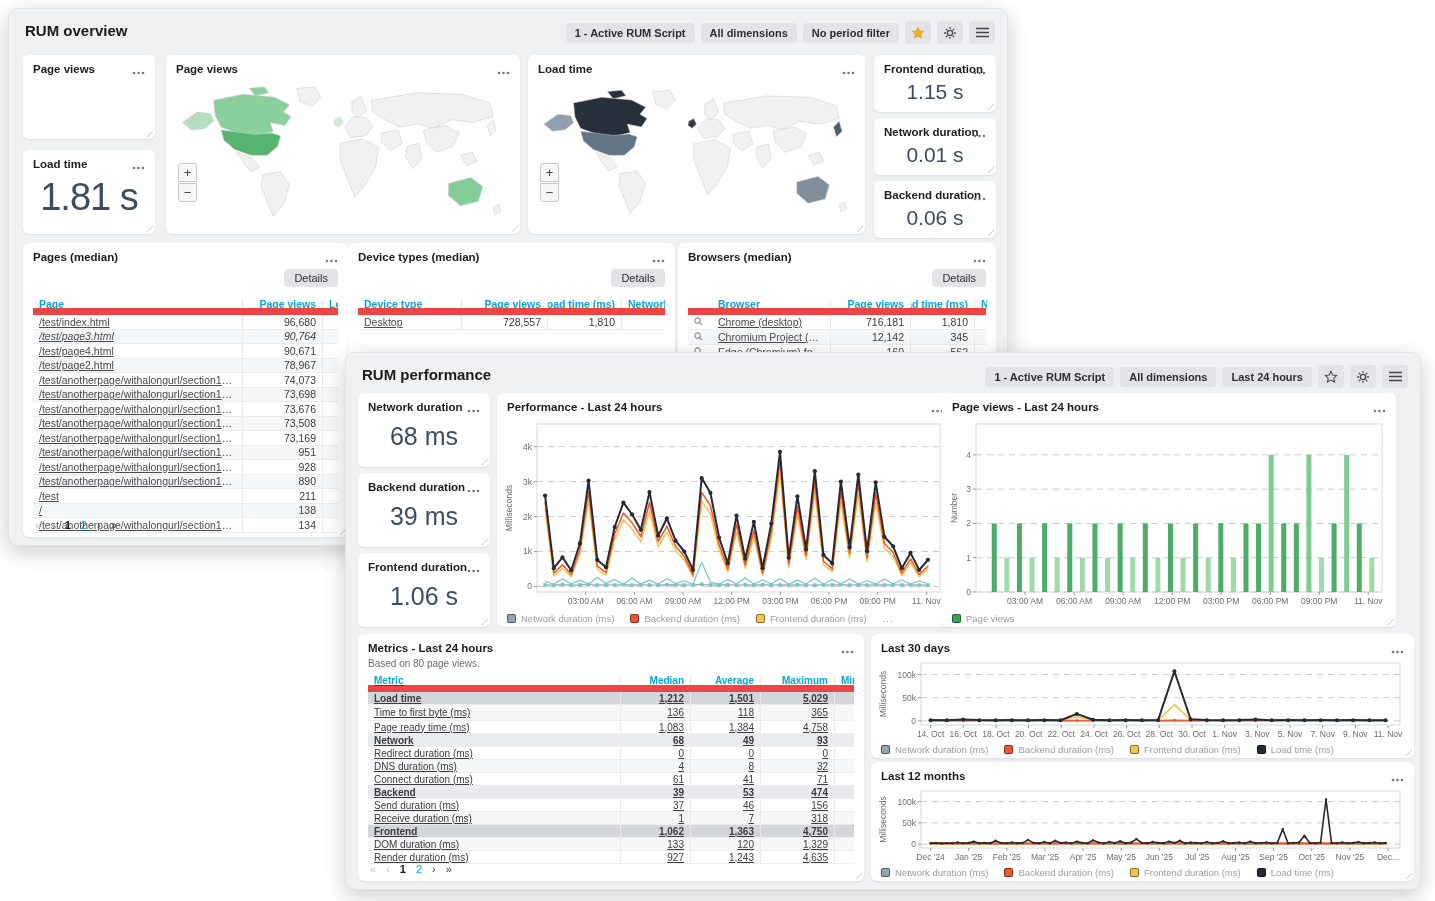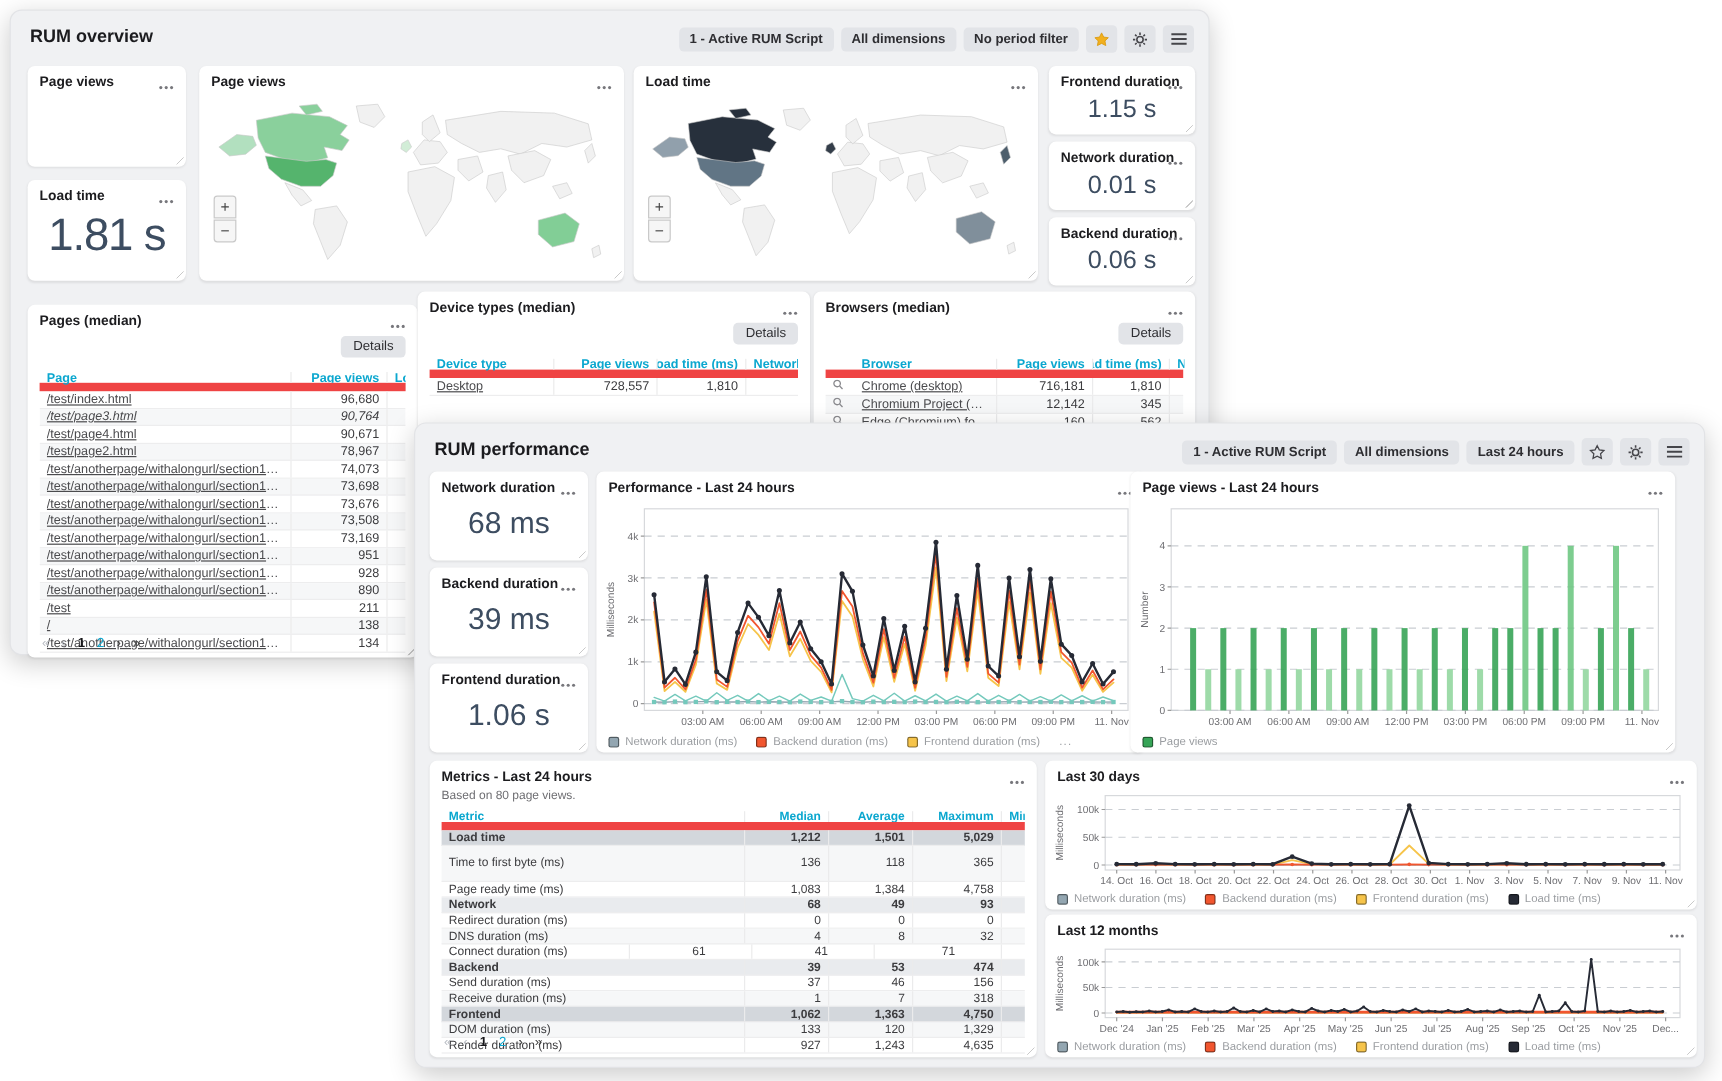--- a/index.html
+++ b/index.html
@@ -225,21 +225,21 @@
       <button class="dots"><svg width="13" height="4" viewBox="0 0 13 4">
             <g fill="#77777c">
               <circle cx="2" cy="2" r="1.3"></circle>
               <circle cx="6.5" cy="2" r="1.3"></circle>
               <circle cx="11" cy="2" r="1.3"></circle>
             </g>
           </svg></button>
       <div class="kpi-value" style="transform:translateY(-18%)">0.06 s</div>
     </div>
 
-    <div class="panel" style="left:14px;top:234px;width:325px;height:294px;margin-top:11px;">
+    <div class="panel" style="left:14px;top:234px;width:325px;height:294px;">
       <div class="p-title">Pages (median)</div>
       <button class="dots"><svg width="13" height="4" viewBox="0 0 13 4">
             <g fill="#77777c">
               <circle cx="2" cy="2" r="1.3"></circle>
               <circle cx="6.5" cy="2" r="1.3"></circle>
               <circle cx="11" cy="2" r="1.3"></circle>
             </g>
           </svg></button>
       <button class="details-btn">Details</button>
       <div class="tbl" style="top:56px;">
@@ -764,37 +764,37 @@
     <div class="panel" style="left:12px;top:281px;width:506px;height:247px;">
       <div class="p-title">Metrics - Last 24 hours</div>
       <button class="dots"><svg width="13" height="4" viewBox="0 0 13 4">
             <g fill="#77777c">
               <circle cx="2" cy="2" r="1.3"></circle>
               <circle cx="6.5" cy="2" r="1.3"></circle>
               <circle cx="11" cy="2" r="1.3"></circle>
             </g>
           </svg></button>
       <div class="subtitle">Based on 80 page views.</div>
-      <div class="tbl" style="top:42px;font-size:10px;">
+      <div class="tbl" style="top:42px;font-size:10px;text-decoration:underline;">
           <div class="trow thead" style="grid-template-columns: 1fr 70px 70px 74px 20px; height: 16px;">
             <div class="tc">Metric</div>
             <div class="tc r sep">Median</div>
             <div class="tc r sep">Average</div>
             <div class="tc r sep">Maximum</div>
             <div class="tc sep">Minimum</div>
           </div>
           <div class="tbody">
             <div class="trow g-dark" style="grid-template-columns: 1fr 70px 70px 74px 20px; height: 13px;">
               <div class="tc">Load time</div>
               <div class="tc r sep">1,212</div>
               <div class="tc r sep">1,501</div>
               <div class="tc r sep">5,029</div>
               <div class="tc sep"></div>
             </div>
-            <div class="trow " style="grid-template-columns: 1fr 70px 70px 74px 20px; height: 30px;">
+            <div class="trow " style="grid-template-columns: 1fr 70px 70px 74px 20px; height: 16px;">
               <div class="tc">Time to first byte (ms)</div>
               <div class="tc r sep">136</div>
               <div class="tc r sep">118</div>
               <div class="tc r sep">365</div>
               <div class="tc sep"></div>
             </div>
             <div class="trow " style="grid-template-columns: 1fr 70px 70px 74px 20px; height: 13px;">
               <div class="tc">Page ready time (ms)</div>
               <div class="tc r sep">1,083</div>
               <div class="tc r sep">1,384</div>
@@ -815,21 +815,21 @@
               <div class="tc r sep">0</div>
               <div class="tc sep"></div>
             </div>
             <div class="trow " style="grid-template-columns: 1fr 70px 70px 74px 20px; height: 13px;">
               <div class="tc">DNS duration (ms)</div>
               <div class="tc r sep">4</div>
               <div class="tc r sep">8</div>
               <div class="tc r sep">32</div>
               <div class="tc sep"></div>
             </div>
-            <div class="trow " style="grid-template-columns: 1fr 70px 70px 74px 20px; height: 13px; gap: 32px;">
+            <div class="trow " style="grid-template-columns: 1fr 70px 70px 74px 20px; height: 13px;">
               <div class="tc">Connect duration (ms)</div>
               <div class="tc r sep">61</div>
               <div class="tc r sep">41</div>
               <div class="tc r sep">71</div>
               <div class="tc sep"></div>
             </div>
             <div class="trow g-light" style="grid-template-columns: 1fr 70px 70px 74px 20px; height: 13px;">
               <div class="tc">Backend</div>
               <div class="tc r sep">39</div>
               <div class="tc r sep">53</div>

